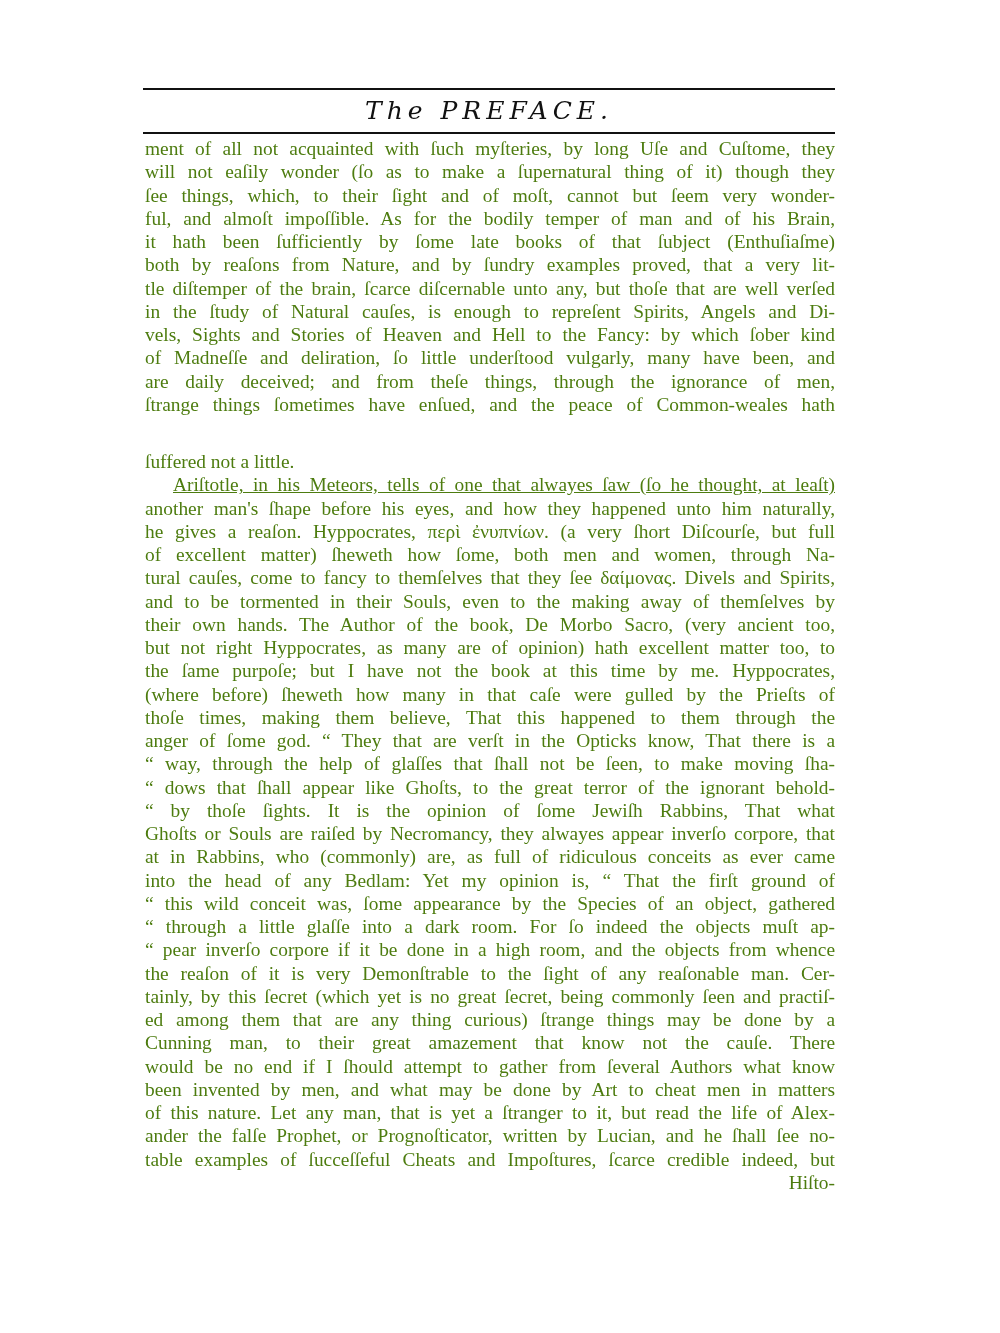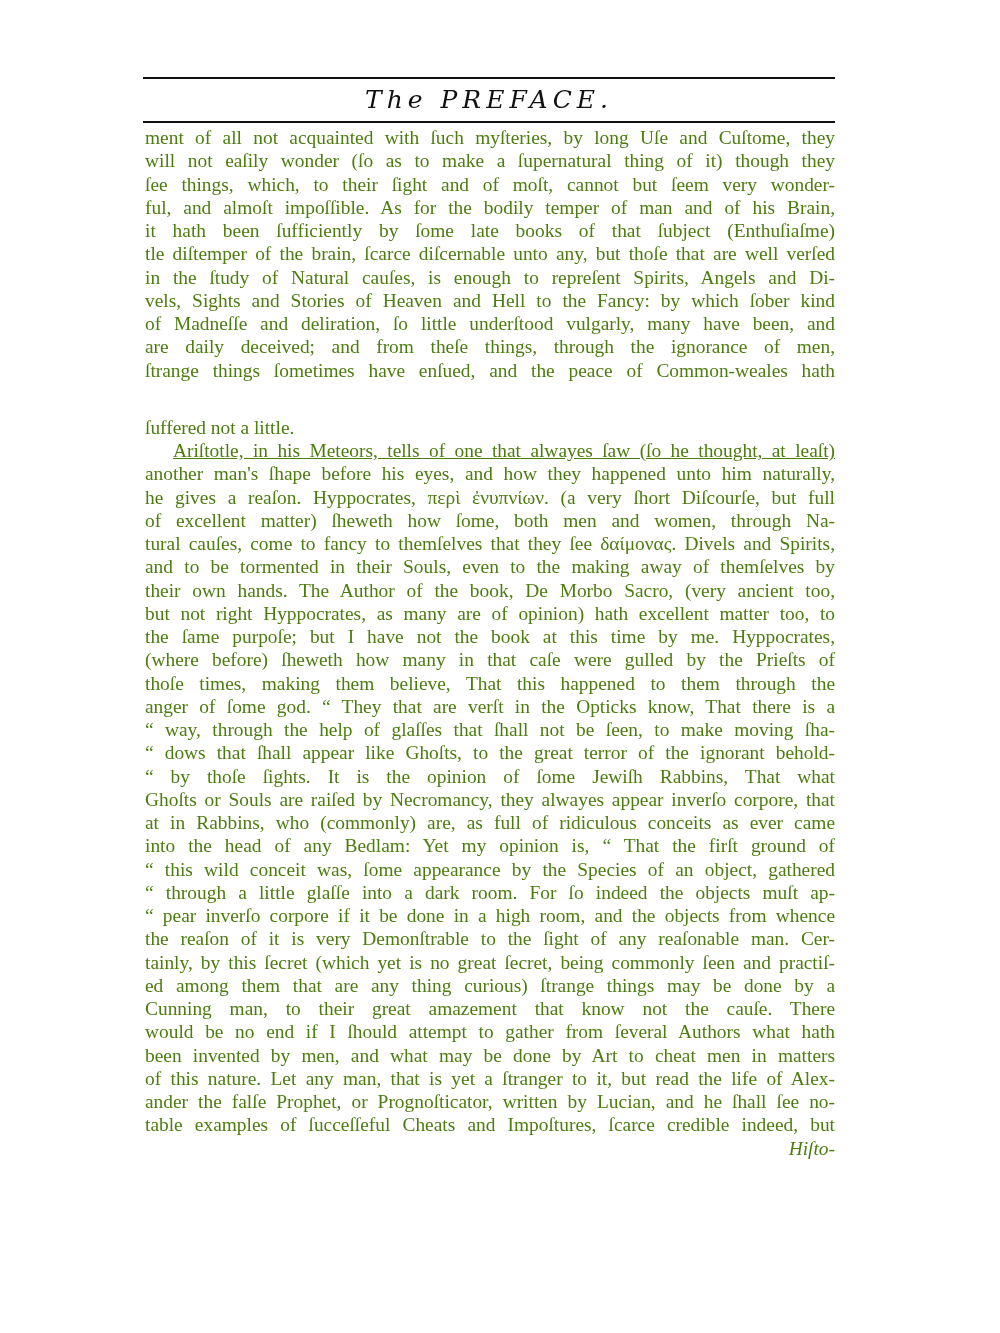--- a/index.html
+++ b/index.html
@@ -1,49 +1,50 @@
 <!DOCTYPE html>
 <html><head>
 <meta charset="utf-8">
 <style>
   html, body { margin: 0; padding: 0; background: #ffffff; }
   body { width: 1000px; height: 1333px; position: relative; overflow: hidden; }
-  .page { position: absolute; left: 0; top: 1px; width: 1000px; height: 985px; background: #fff; }
+  .page { position: absolute; left: 0; top: 12px; width: 1000px; height: 985px; background: #fff; }
   .rule { position: absolute; left: 143px; width: 692px; height: 2px; background: #111; }
   .rule.top { top: 76px; }
   .rule.bottom { top: 120px; }
   .running-head {
     position: absolute; left: 143px; width: 692px; top: 82px; height: 34px;
     text-align: center; font-family: "DejaVu Serif", serif; font-style: italic;
     font-size: 25px; letter-spacing: 5px; color: #111; line-height: 34px;
   }
   .body-text {
     position: absolute; left: 145px; top: 125px; width: 690px;
     font-family: "Liberation Serif", serif; font-size: 19.4px; line-height: 23.25px;
     color: #4d7c0f;
   }
   .line { display: block; white-space: nowrap; text-align: justify; text-align-last: justify; height: 23.25px; overflow: visible; }
   .line.last { text-align-last: left; margin-top: 34px; }
   .line.indent { padding-left: 28px; text-decoration: underline; }
-  .line.right { text-align: right; text-align-last: right; font-style: italic; }
+  .line.right { text-align: right; text-align-last: right; }
 </style>
 </head>
 <body>
 
 <div class="page">
   <div class="rule top"></div>
   <div class="running-head">The PREFACE.</div>
   <div class="rule bottom"></div>
 
   <div class="body-text" id="body-text">
       <span class="line">ment of all not acquainted with ſuch myſteries, by long Uſe and Cuſtome, they</span>
       <span class="line">will not eaſily wonder (ſo as to make a ſupernatural thing of it) though they</span>
       <span class="line">ſee things, which, to their ſight and of moſt, cannot but ſeem very wonder-</span>
       <span class="line">ful, and almoſt impoſſible. As for the bodily temper of man and of his Brain,</span>
       <span class="line">it hath been ſufficiently by ſome late books of that ſubject (Enthuſiaſme)</span>
+      <span class="line">both by reaſons from Nature, and by ſundry examples proved, that a very lit-</span>
       <span class="line">tle diſtemper of the brain, ſcarce diſcernable unto any, but thoſe that are well verſed</span>
       <span class="line">in the ſtudy of Natural cauſes, is enough to repreſent Spirits, Angels and Di-</span>
       <span class="line">vels, Sights and Stories of Heaven and Hell to the Fancy: by which ſober kind</span>
       <span class="line">of Madneſſe and deliration, ſo little underſtood vulgarly, many have been, and</span>
       <span class="line">are daily deceived; and from theſe things, through the ignorance of men,</span>
       <span class="line">ſtrange things ſometimes have enſued, and the peace of Common-weales hath</span>
       <span class="line last">ſuffered not a little.</span>
       <span class="line indent">Ariſtotle, in his Meteors, tells of one that alwayes ſaw (ſo he thought, at leaſt)</span>
       <span class="line">another man's ſhape before his eyes, and how they happened unto him naturally,</span>
       <span class="line">he gives a reaſon. Hyppocrates, περὶ ἐνυπνίων. (a very ſhort Diſcourſe, but full</span>
@@ -62,20 +63,20 @@
       <span class="line">Ghoſts or Souls are raiſed by Necromancy, they alwayes appear inverſo corpore, that</span>
       <span class="line">at in Rabbins, who (commonly) are, as full of ridiculous conceits as ever came</span>
       <span class="line">into the head of any Bedlam: Yet my opinion is, “ That the firſt ground of</span>
       <span class="line">“ this wild conceit was, ſome appearance by the Species of an object, gathered</span>
       <span class="line">“ through a little glaſſe into a dark room. For ſo indeed the objects muſt ap-</span>
       <span class="line">“ pear inverſo corpore if it be done in a high room, and the objects from whence</span>
       <span class="line">the reaſon of it is very Demonſtrable to the ſight of any reaſonable man. Cer-</span>
       <span class="line">tainly, by this ſecret (which yet is no great ſecret, being commonly ſeen and practiſ-</span>
       <span class="line">ed among them that are any thing curious) ſtrange things may be done by a</span>
       <span class="line">Cunning man, to their great amazement that know not the cauſe. There</span>
-      <span class="line">would be no end if I ſhould attempt to gather from ſeveral Authors what hath</span>
+      <span class="line">would be no end if I ſhould attempt to gather from ſeveral Authors what know</span>
       <span class="line">been invented by men, and what may be done by Art to cheat men in matters</span>
       <span class="line">of this nature. Let any man, that is yet a ſtranger to it, but read the life of Alex-</span>
       <span class="line">ander the falſe Prophet, or Prognoſticator, written by Lucian, and he ſhall ſee no-</span>
       <span class="line">table examples of ſucceſſeful Cheats and Impoſtures, ſcarce credible indeed, but</span>
       <span class="line right">Hiſto-</span>
     </div>
 </div>
 
 </body></html>

